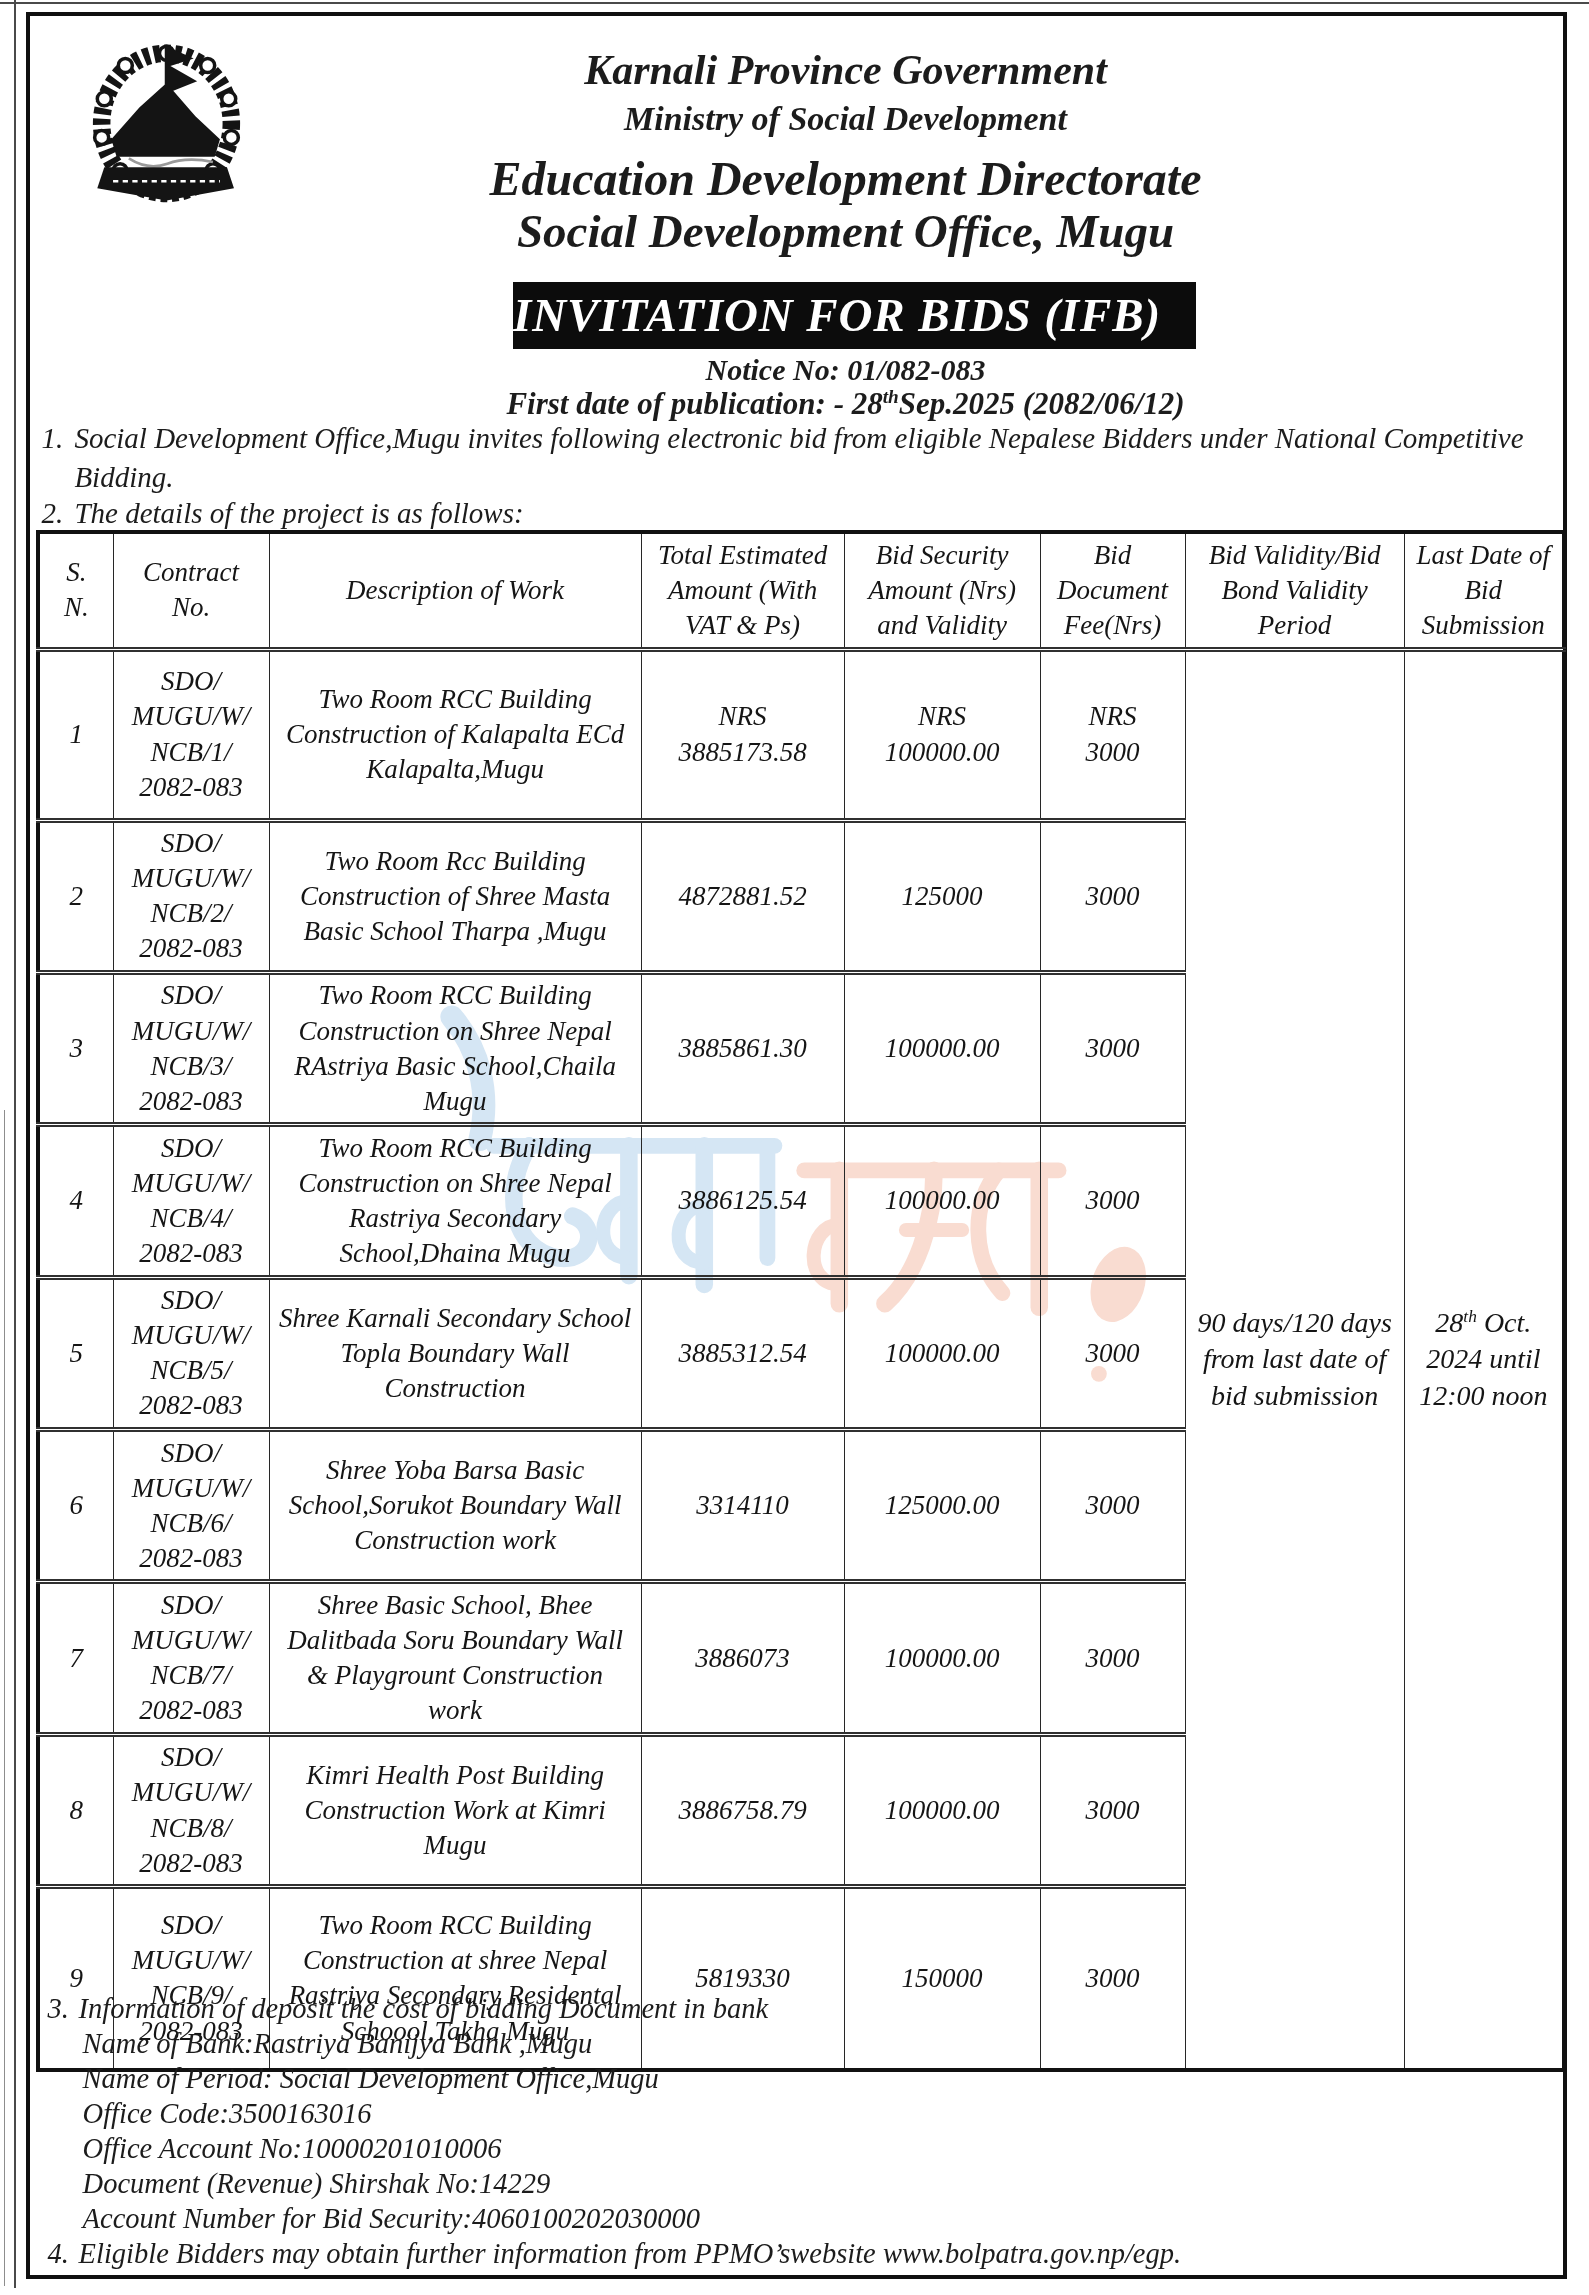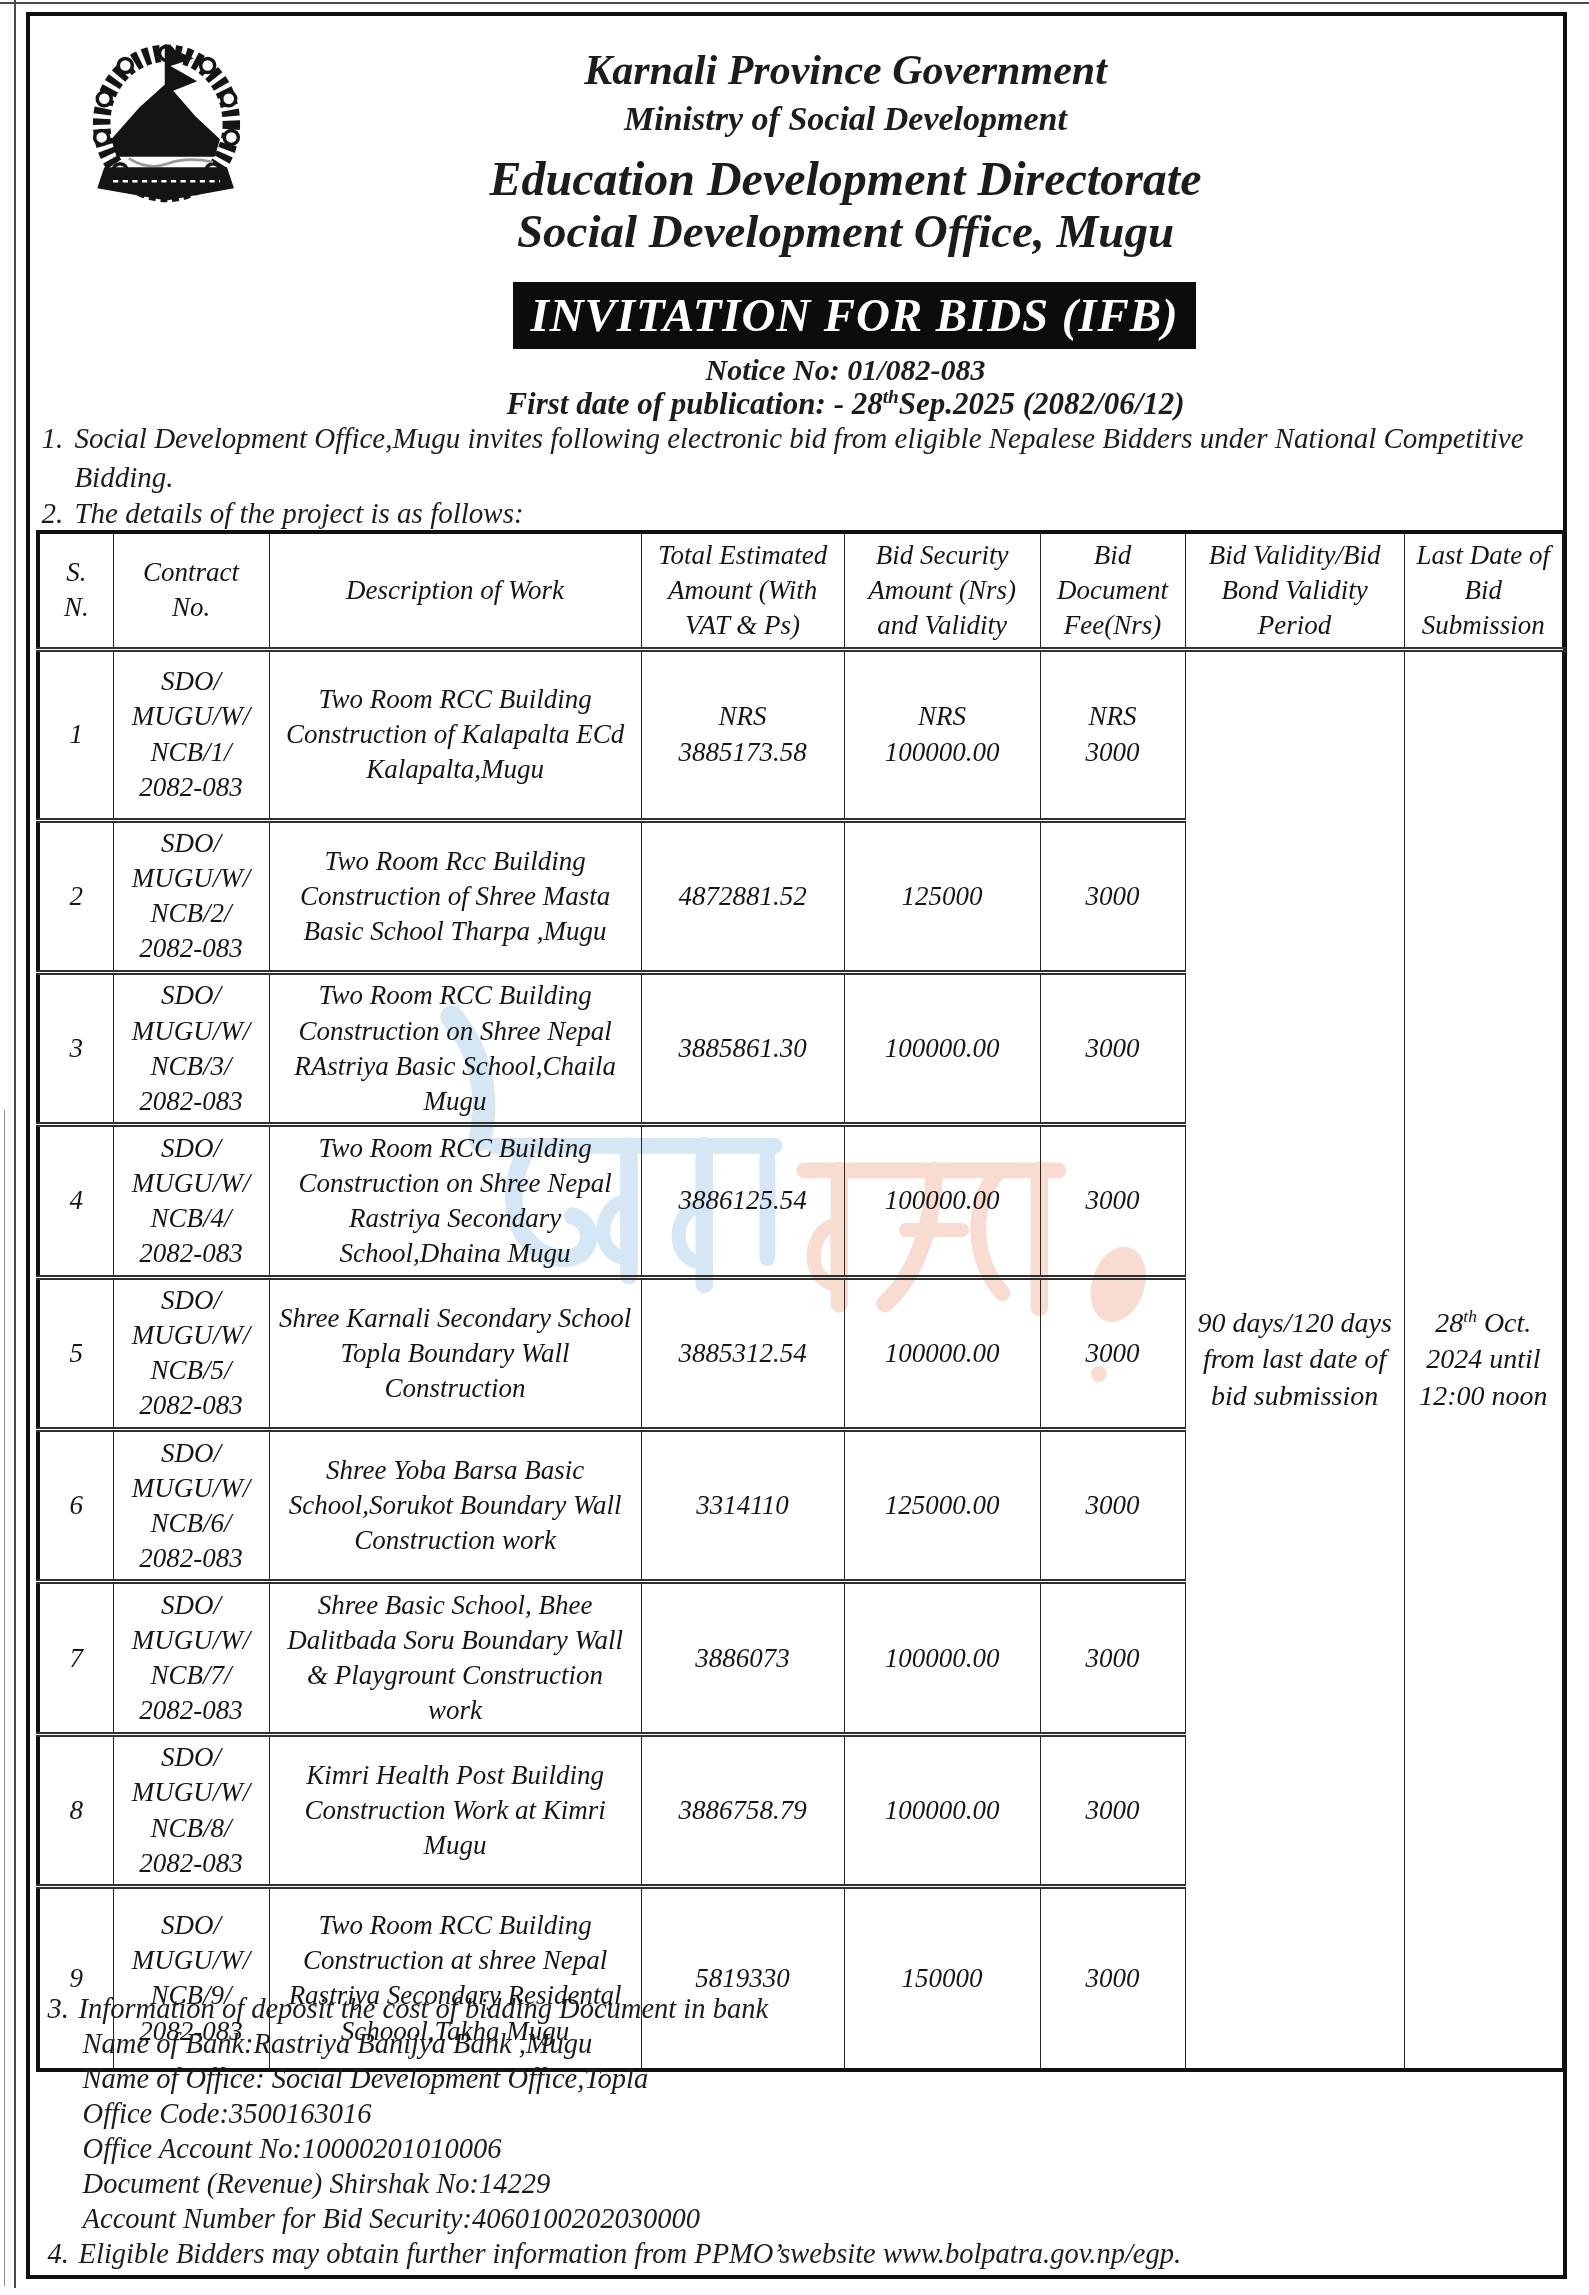--- a/index.html
+++ b/index.html
@@ -22,21 +22,21 @@
   .emblem { position:absolute; left:53px; top:17.6px; width:167px; height:184px; }
 
   .hline { position:absolute; left:114px; right:16px; text-align:center; font-weight:bold; line-height:1.15; }
   .h1 { top:30px;  font-size:42px; }
   .h2 { top:83px;  font-size:34px; }
   .h3 { top:135px; font-size:48px; }
   .h4 { top:188px; font-size:47px; }
 
   .banner {
     position:absolute; left:483px; top:266px; width:683px; height:67px;
-    background:#0c0c0c; color:#ffffff; text-align:center; line-height:67px;
+    background:#0c0c0c; color:#ffffff; text-align:left; line-height:67px;
     font-size:47px; font-weight:bold; letter-spacing:0.9px;
   }
   .notice1 { top:337px; font-size:30px; }
   .notice2 { top:370px; font-size:31px; }
   sup.sp { font-size:0.62em; vertical-align:super; line-height:0; }
 
   .numitem { position:absolute; left:11.4px; right:17.6px; display:flex; font-size:29px; line-height:1.35; }
   .numitem .no { flex:0 0 33px; }
   .numitem .tx { flex:1; }
   .it1 { top:403px; }
@@ -285,21 +285,21 @@
         </tbody>
       </table>
       </div>
 
       <div class="footer">
         <div class="row">
           <span class="no">3.</span>
           <span>Information of deposit the cost of bidding Document in bank</span>
         </div>
         <div class="sub">Name of Bank:Rastriya Banijya Bank ,Mugu</div>
-        <div class="sub">Name of Office: Social Development Office,Topla</div>
+        <div class="sub">Name of Period: Social Development Office,Mugu</div>
         <div class="sub">Office Code:3500163016</div>
         <div class="sub">Office Account No:10000201010006</div>
         <div class="sub">Document (Revenue) Shirshak No:14229</div>
         <div class="sub">Account Number for Bid Security:4060100202030000</div>
         <div class="row">
           <span class="no">4.</span>
           <span>Eligible Bidders may obtain further information from PPMO’swebsite www.bolpatra.gov.np/egp.</span>
         </div>
       </div>
     </div>

